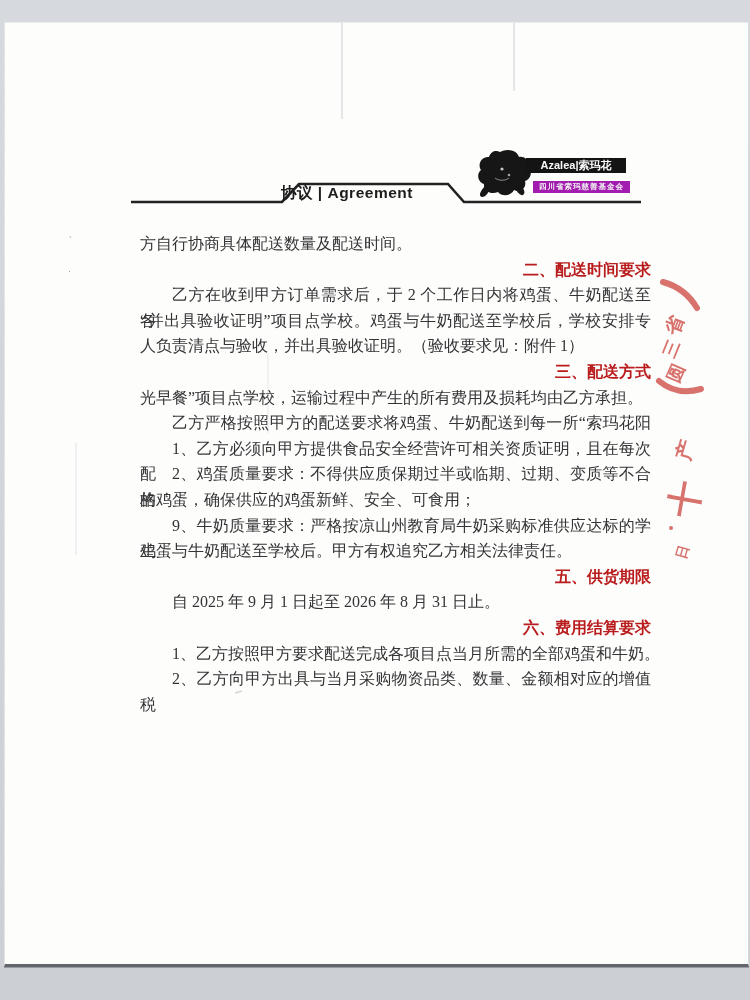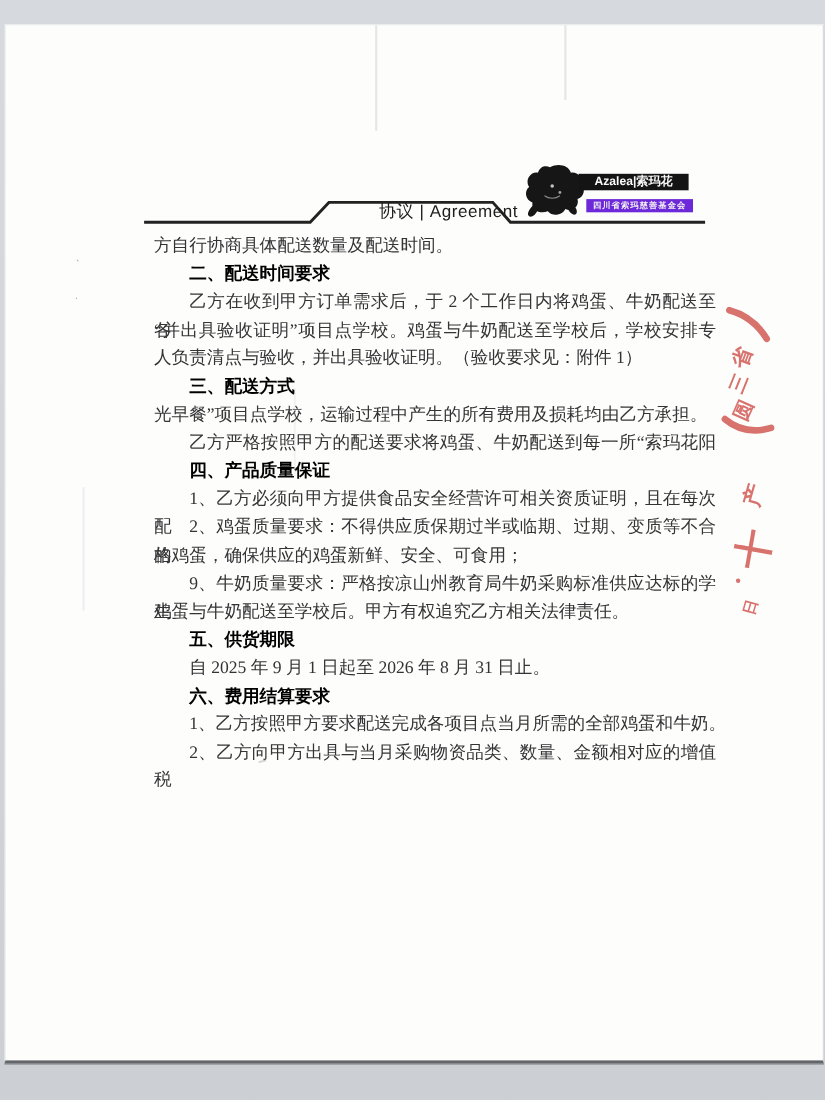--- a/index.html
+++ b/index.html
@@ -19,45 +19,45 @@
     border-left:1px solid #e2e4e6;
     border-right:1px solid #d6d9dc;
     border-top:1px solid #e8eaec;
     border-bottom:3px solid #63666a;
     box-shadow:0 1px 0 #989ca0;
   }
   
   .hdr-svg{position:absolute;left:120px;top:153px;}
   .hdr-title{
     position:absolute;left:276px;top:160px;width:190px;height:20px;
-    text-align:right;line-height:20px;
+    text-align:left;line-height:20px;
     font-family:"Liberation Sans", sans-serif;
-    font-weight:normal;font-size:15.5px;color:#1d1d1d;letter-spacing:.5px;
+    font-weight:bold;font-size:15.5px;color:#1d1d1d;letter-spacing:.5px;
   }
   
   .logo-flower{position:absolute;left:470px;top:125px;}
   .logo-box1{
     position:absolute;left:521px;top:135px;width:100px;height:15px;
     background:#141414;color:#fafafa;text-align:center;line-height:15px;
     font-family:"Liberation Sans", sans-serif;font-weight:bold;font-size:11px;
   }
   .logo-box2{
     position:absolute;left:528px;top:158px;width:97px;height:12px;
-    background:#6d28d9;color:#f3f3f3;text-align:center;line-height:12px;
+    background:#a21caf;color:#f3f3f3;text-align:center;line-height:12px;
     font-family:"Liberation Sans", sans-serif;font-weight:bold;font-size:7.5px;letter-spacing:1px;
   }
   
   .doc-body{
-    position:absolute;left:135px;top:188px;width:511px;
+    position:absolute;left:135px;top:208px;width:511px;
     font-size:16px;color:#343436;
   }
   .line{height:25.6px;line-height:25.6px;white-space:nowrap;}
   .line.fill{white-space:normal;text-align:justify;text-align-last:justify;}
   .line.indent{text-indent:32px;}
-  .line.bold{font-weight:bold;color:#000000;}
+  .line.bold{font-weight:bold;color:#b91c1c;text-align:right;}
   
   .seal{position:absolute;opacity:.9;}
   
   .streak{position:absolute;width:2px;background:rgba(178,184,190,.32);}
   .speck{position:absolute;color:#8d9093;font-size:9px;font-family:"Liberation Sans",sans-serif;}
   .smudge{position:absolute;width:7px;height:2px;background:rgba(170,172,174,.45);transform:rotate(-15deg);}
 </style>
 </head>
 <body>
 
@@ -83,21 +83,20 @@
 
   <div class="doc-body">
     <div class="line">方自行协商具体配送数量及配送时间。</div>
     <div class="line indent bold">二、配送时间要求</div>
     <div class="line indent fill">乙方在收到甲方订单需求后，于 2 个工作日内将鸡蛋、牛奶配送至各</div>
     <div class="line fill">“并出具验收证明”项目点学校。鸡蛋与牛奶配送至学校后，学校安排专</div>
     <div class="line">人负责清点与验收，并出具验收证明。（验收要求见：附件 1）</div>
     <div class="line indent bold">三、配送方式</div>
     <div class="line">光早餐”项目点学校，运输过程中产生的所有费用及损耗均由乙方承担。</div>
     <div class="line indent fill">乙方严格按照甲方的配送要求将鸡蛋、牛奶配送到每一所“索玛花阳</div>
-    <div class="line indent bold">四、产品质量保证</div>
     <div class="line indent fill">1、乙方必须向甲方提供食品安全经营许可相关资质证明，且在每次配</div>
     <div class="line indent fill">2、鸡蛋质量要求：不得供应质保期过半或临期、过期、变质等不合格</div>
     <div class="line">的鸡蛋，确保供应的鸡蛋新鲜、安全、可食用；</div>
     <div class="line indent fill">9、牛奶质量要求：严格按凉山州教育局牛奶采购标准供应达标的学生</div>
     <div class="line">鸡蛋与牛奶配送至学校后。甲方有权追究乙方相关法律责任。</div>
     <div class="line indent bold">五、供货期限</div>
     <div class="line indent">自 2025 年 9 月 1 日起至 2026 年 8 月 31 日止。</div>
     <div class="line indent bold">六、费用结算要求</div>
     <div class="line indent">1、乙方按照甲方要求配送完成各项目点当月所需的全部鸡蛋和牛奶。</div>
     <div class="line indent fill">2、乙方向甲方出具与当月采购物资品类、数量、金额相对应的增值税</div>

